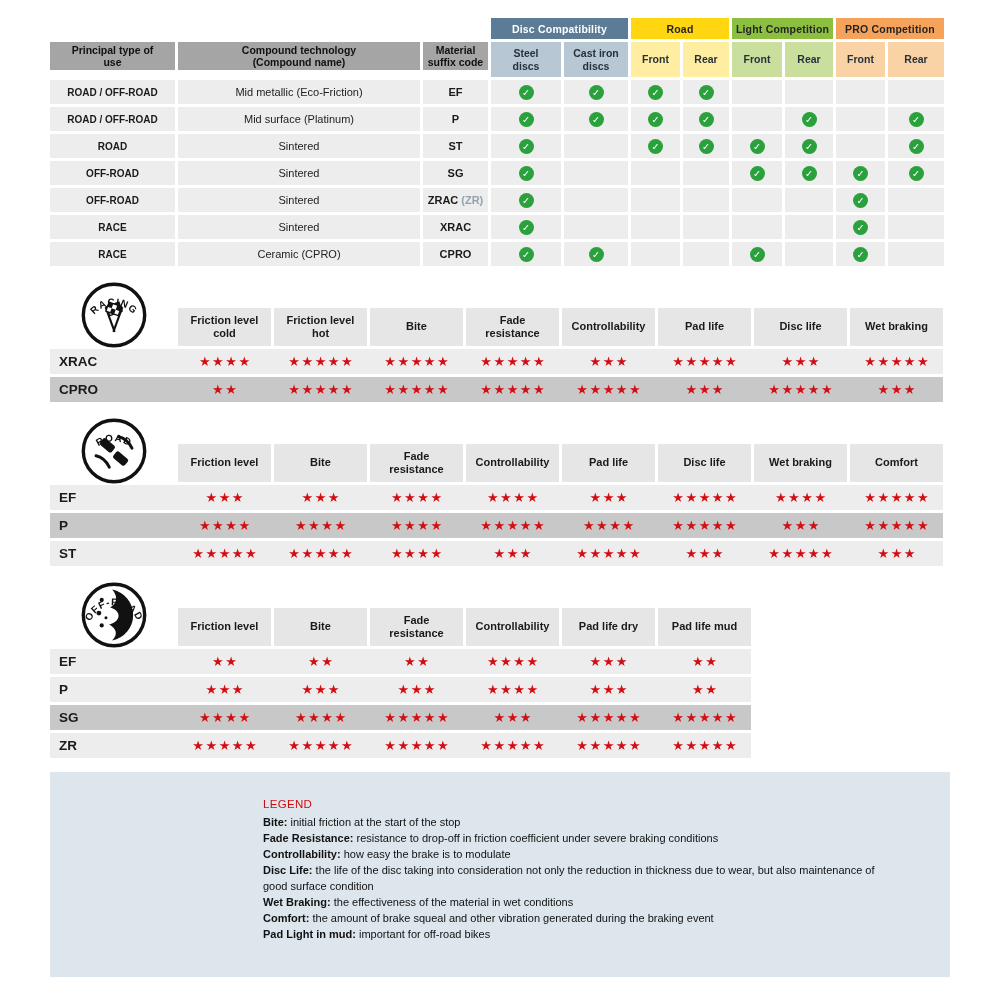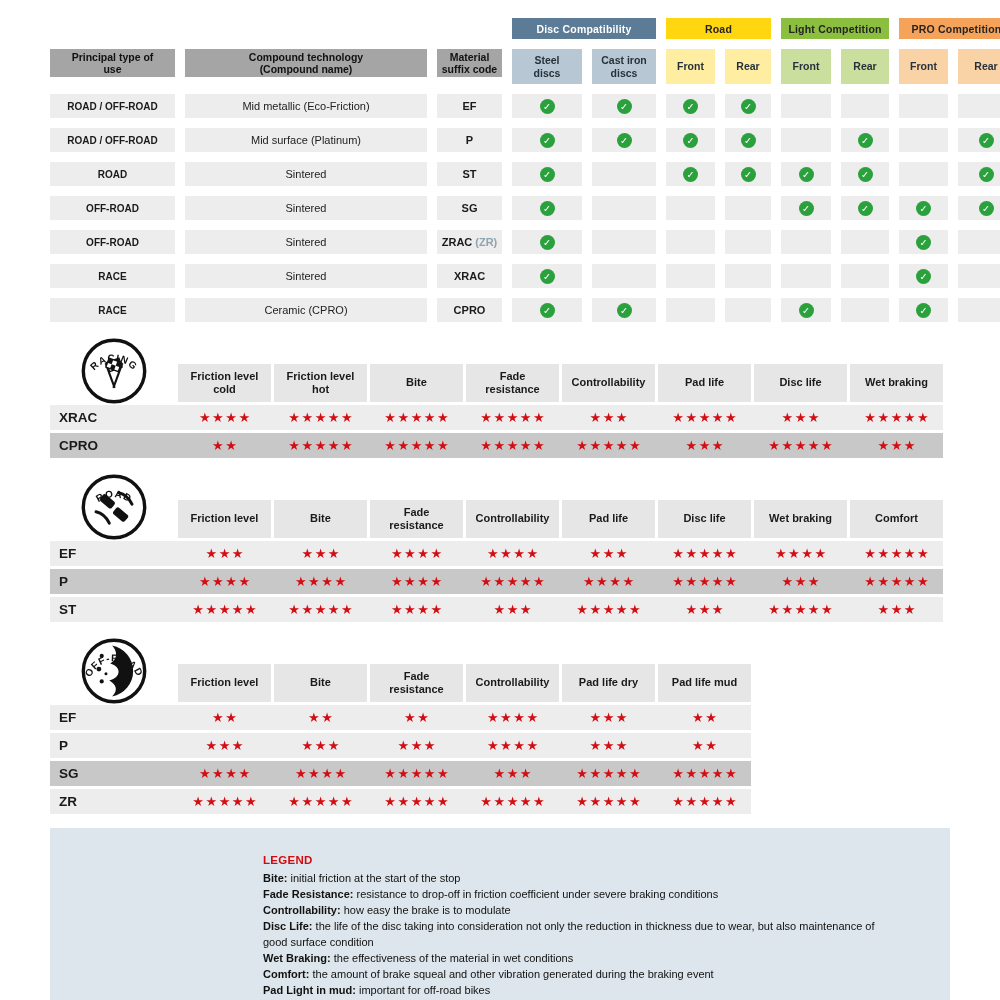--- a/index.html
+++ b/index.html
@@ -1,21 +1,21 @@
 <!DOCTYPE html>
 <html style="--disc-header: #5b7b97; --disc-sub: #b7c7d4; --road-header: #ffd60f; --road-sub: #ffeea1; --light-header: #8cbf3f; --light-sub: #cade9d; --pro-header: #f5a35a; --pro-sub: #f9d2a6; --corner-gray: #a5a5a5; --rating-header-bg: #e6e6e6; --row-light: #ededed; --row-dark: #c8c8c8; --check-green: #2aa13c; --star-red: #d40d12; --legend-bg: #dde6ec; --legend-red: #d10a10;"><head>
 <meta charset="utf-8">
 <style>
   *{box-sizing:border-box;margin:0;padding:0}
   html,body{width:1000px;height:1000px}
   body{background:#fff;font-family:"Liberation Sans","DejaVu Sans",sans-serif;color:#1a1a1a;overflow:hidden}
   .page{padding:18px 50px 0 50px}
 
   
-  #compat{display:grid;grid-template-columns:125px 242px 65px 70px 64px 49px 46px 50px 48px 49px 56px;gap:10px}
+  #compat{display:grid;grid-template-columns:125px 242px 65px 70px 64px 49px 46px 50px 48px 49px 56px;gap:3px}
   #compat .cell{display:flex;align-items:center;justify-content:center;text-align:center}
   .spacer{grid-column:span 3}
   .ghead{grid-column:span 2;height:21px;font-weight:bold;font-size:10.5px;letter-spacing:.2px}
   .ghead.disc{background:var(--disc-header);color:#fff}
   .ghead.road{background:var(--road-header);color:#242424}
   .ghead.light{background:var(--light-header);color:#242424}
   .ghead.pro{background:var(--pro-header);color:#242424}
   .chead{height:28px;background:var(--corner-gray);font-weight:bold;font-size:10.5px;line-height:1.18;color:#111}
   .chead span{display:block}
   .chead .w0{max-width:86px}.chead .w1{max-width:170px}.chead .w2{max-width:62px}
@@ -41,21 +41,21 @@
   .badge-text{font-size:10.5px;font-weight:bold;letter-spacing:1.1px;fill:#111;font-family:"Liberation Sans",sans-serif}
   .hcell{height:38px;background:var(--rating-header-bg);display:flex;align-items:center;justify-content:center;text-align:center;font-weight:bold;font-size:11px;line-height:1.2;padding:0 8px}
   .hcell.empty{background:transparent}
   .rrow{grid-column:1/-1;display:grid;gap:3px;background:var(--row-light);height:25px}
   .rrow.shaded{background:var(--row-dark)}
   .rlabel{display:flex;align-items:center;padding-left:9px;font-weight:bold;font-size:13.5px}
   .stars{display:flex;align-items:center;justify-content:center;color:var(--star-red);font-size:13px;letter-spacing:1.5px;padding-left:1.5px}
 
   
   .legend{margin-top:14px;background:var(--legend-bg);min-height:205px;padding:26px 60px 24px 213px}
-  .legend-title{color:var(--legend-red);font-weight:bold;font-size:11.5px;letter-spacing:.3px;margin-bottom:5px}
+  .legend-title{color:var(--legend-red);font-weight:normal;font-size:11.5px;letter-spacing:.3px;margin-bottom:5px}
   .legend-item{font-size:11px;line-height:1.45;color:#111;max-width:650px}
   .legend-item b::after{content:": "}
 </style>
 </head>
 <body>
 
 <div class="page">
   <section id="compat">
       <div class="cell spacer"></div>
       <div class="cell ghead disc">Disc Compatibility</div>

